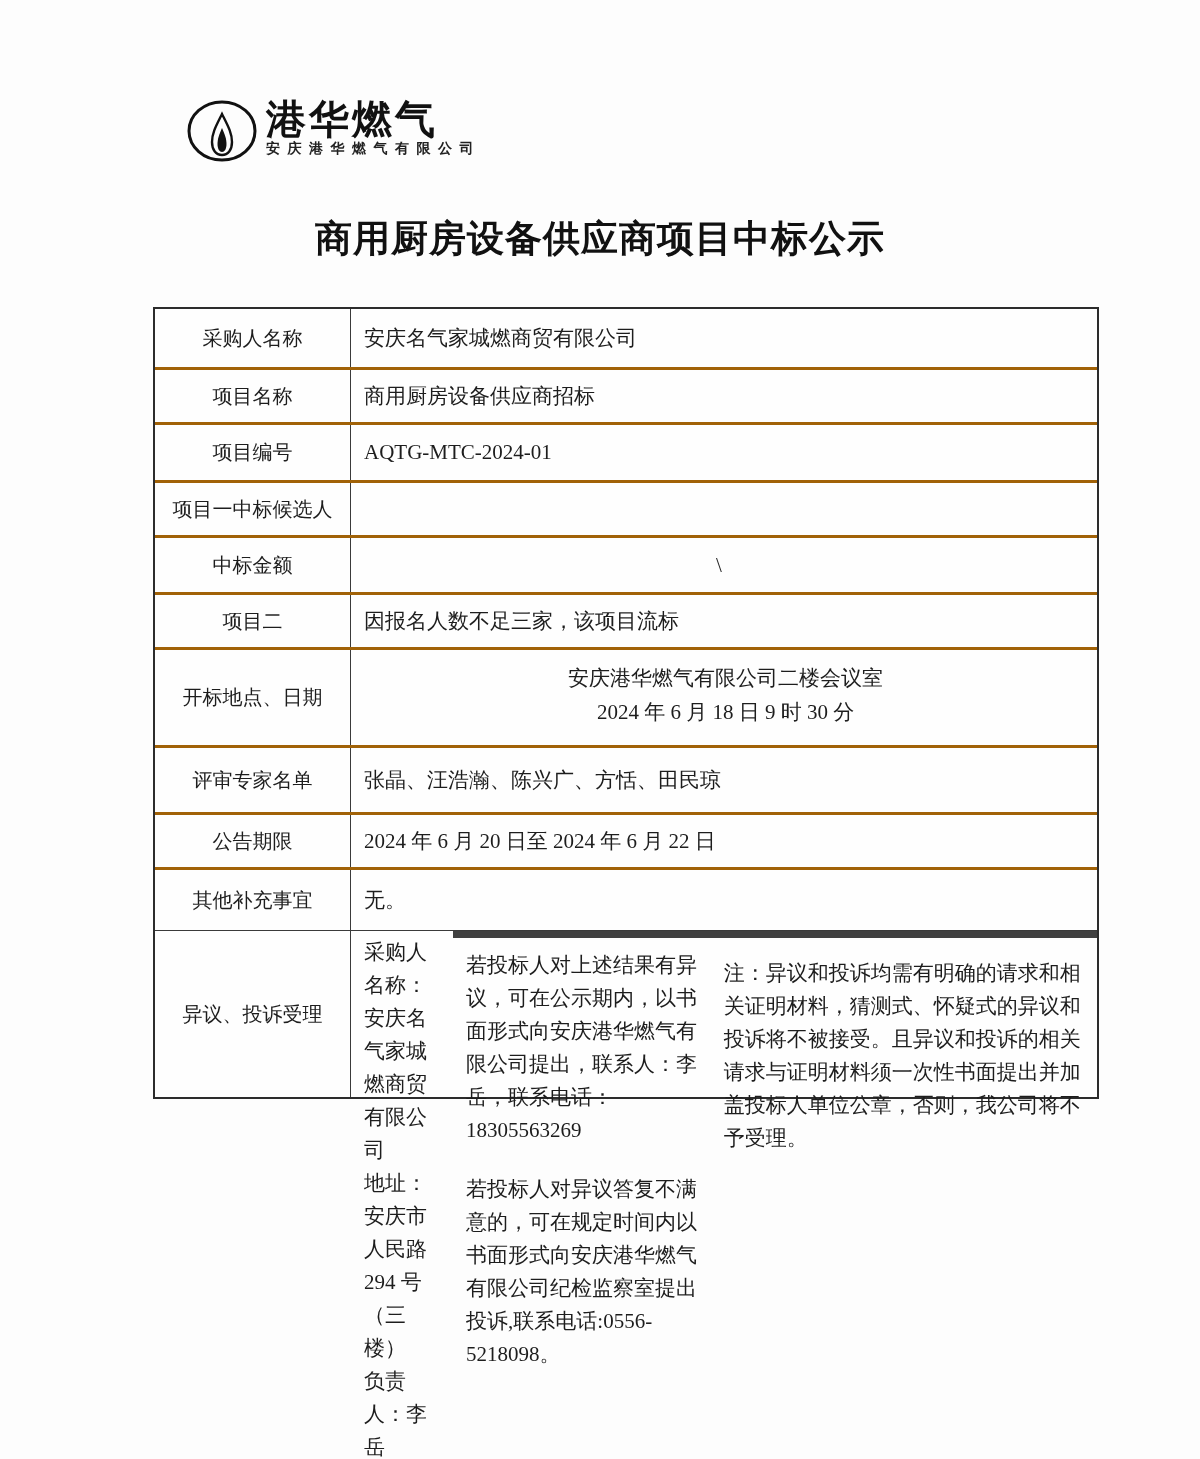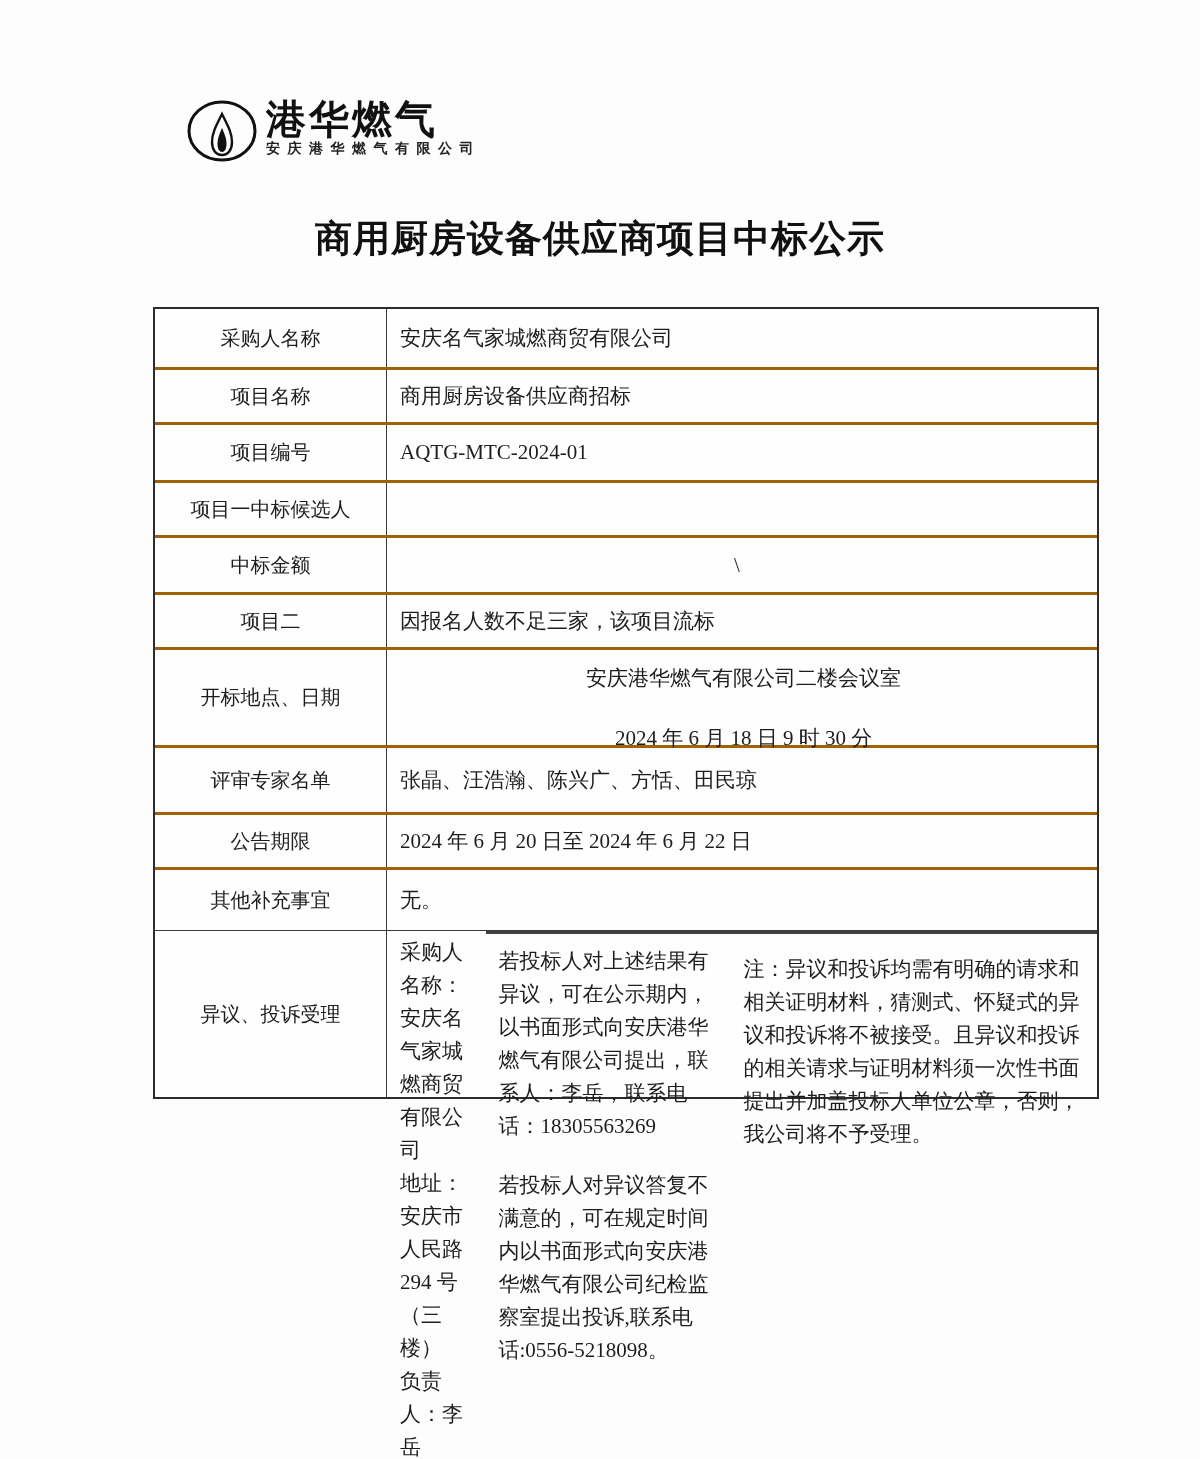--- a/index.html
+++ b/index.html
@@ -27,43 +27,43 @@
     text-align:center;font-size:37px;font-weight:bold;letter-spacing:1px;color:#111;
   }
   
   .notice-table{
     position:absolute;left:153px;top:307px;width:946px;
     border:2px solid #2c2c2c;box-sizing:border-box;background:#fefefe;
   }
   .trow{display:flex;border-top:3px solid #a16207;box-sizing:border-box;}
   .trow:first-child{border-top:none;}
   .tlabel{
-    width:232px;flex:none;display:flex;align-items:center;justify-content:center;
+    width:196px;flex:none;display:flex;align-items:center;justify-content:center;
     border-right:1px solid #3a3a3a;box-sizing:border-box;
     font-size:20px;text-align:center;padding:0 6px;
   }
   .tvalue{
     flex:1;display:flex;align-items:center;box-sizing:border-box;
     padding-left:13px;padding-right:10px;font-size:21px;
   }
   .tvalue.centered{justify-content:center;padding-left:0;}
   .h58{height:58px}.h55{height:55px}.h57{height:57px}.h98{height:98px}
   .h67{height:67px}.h63{height:63px}
   .tvalue.two-line{
     flex-direction:column;align-items:center;justify-content:flex-start;
     padding-top:15px;
   }
   .tvalue.two-line .vline{line-height:26px;}
-  .tvalue.two-line .vline + .vline{margin-top:34px;}
+  .tvalue.two-line .vline + .vline{margin-top:8px;}
   
   .composite{display:flex;border-top:1px solid #3a3a3a;}
   .composite .tlabel{height:auto;}
   .sub-stack{flex:1;display:flex;}
   .sub-cell{
-    box-sizing:border-box;border-top:3px solid #404040;
+    box-sizing:border-box;border-top:7px solid #404040;
     padding:6px 12px 0 13px;font-size:21px;line-height:33px;
   }
   .sub-cell:first-child{border-top:none;}
   .sub-contact{height:104px;padding-top:5px;}
   .sub-objection{height:166px;padding-top:11px;}
   .sub-note{height:157px;padding-top:19px;}
   .sub-cell p{margin:0;}
   .sub-objection p + p{margin-top:26px;}
 </style>
 </head>

